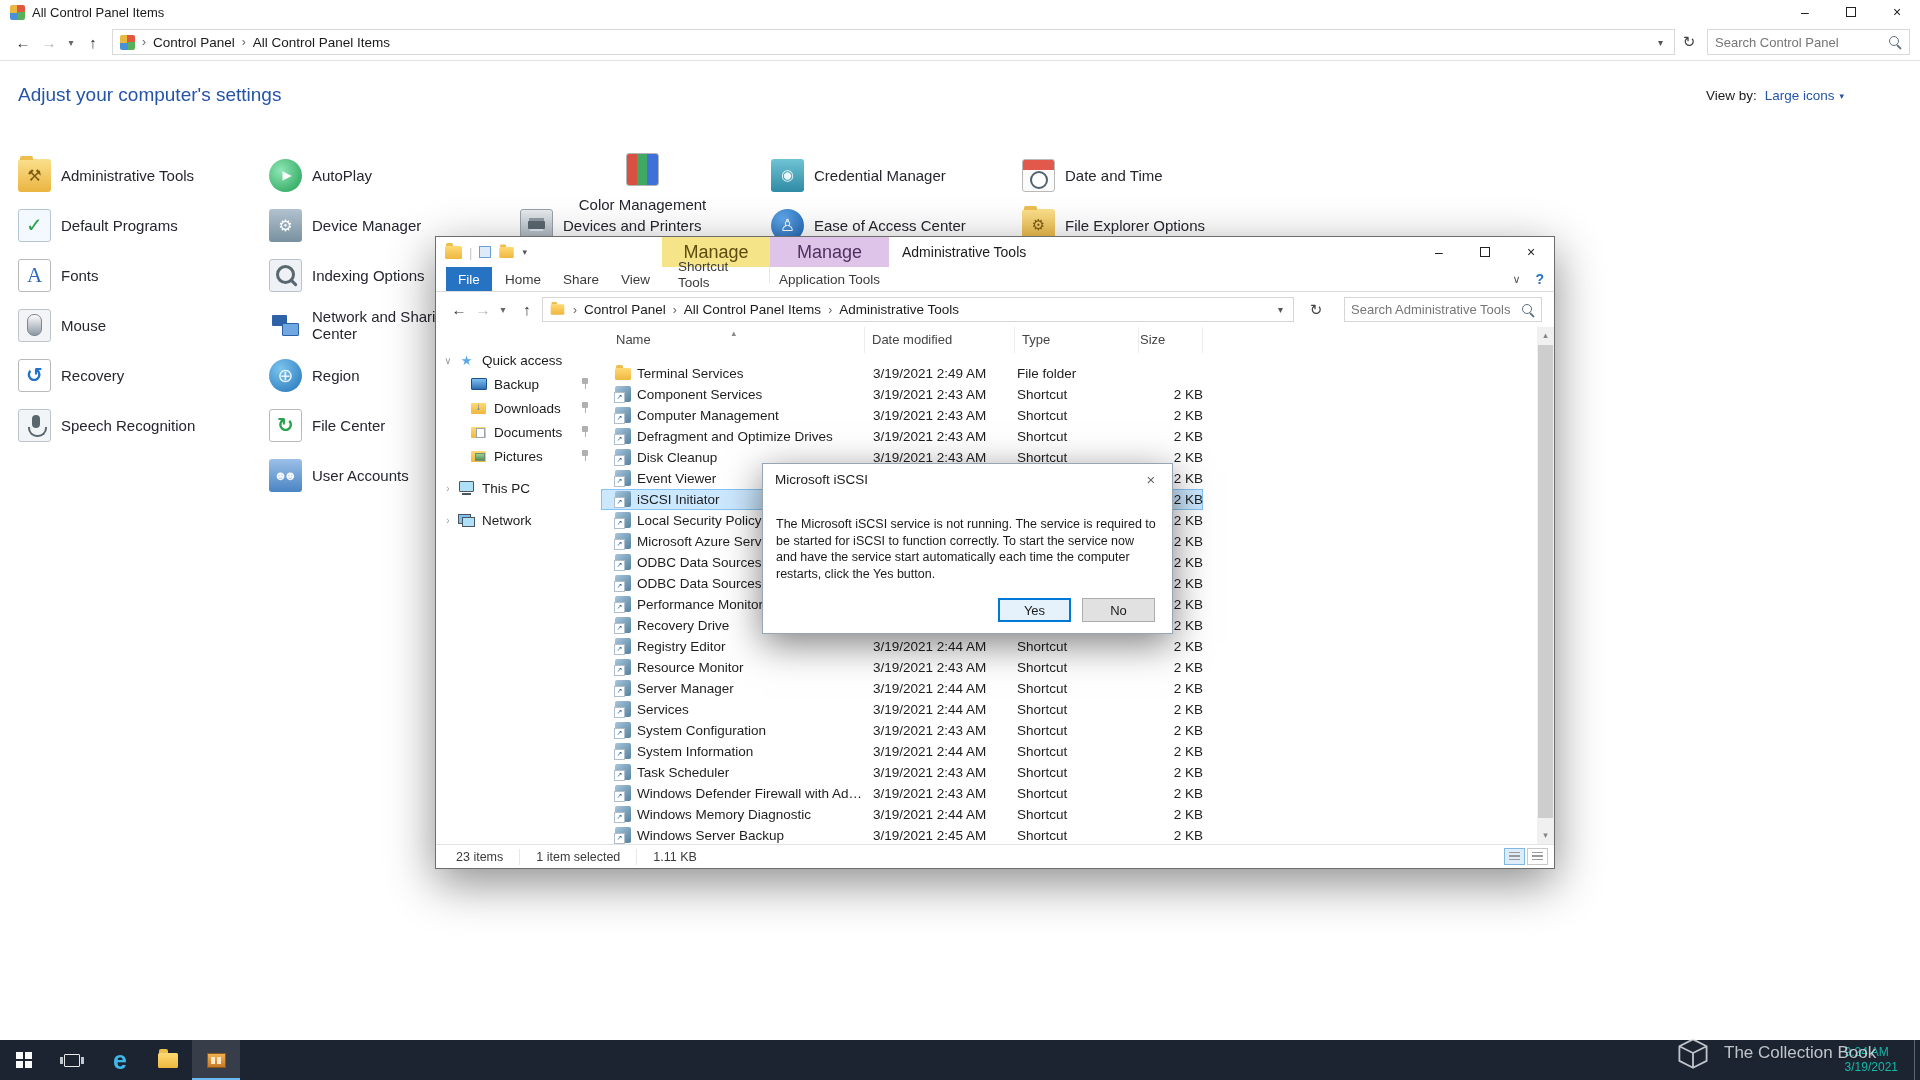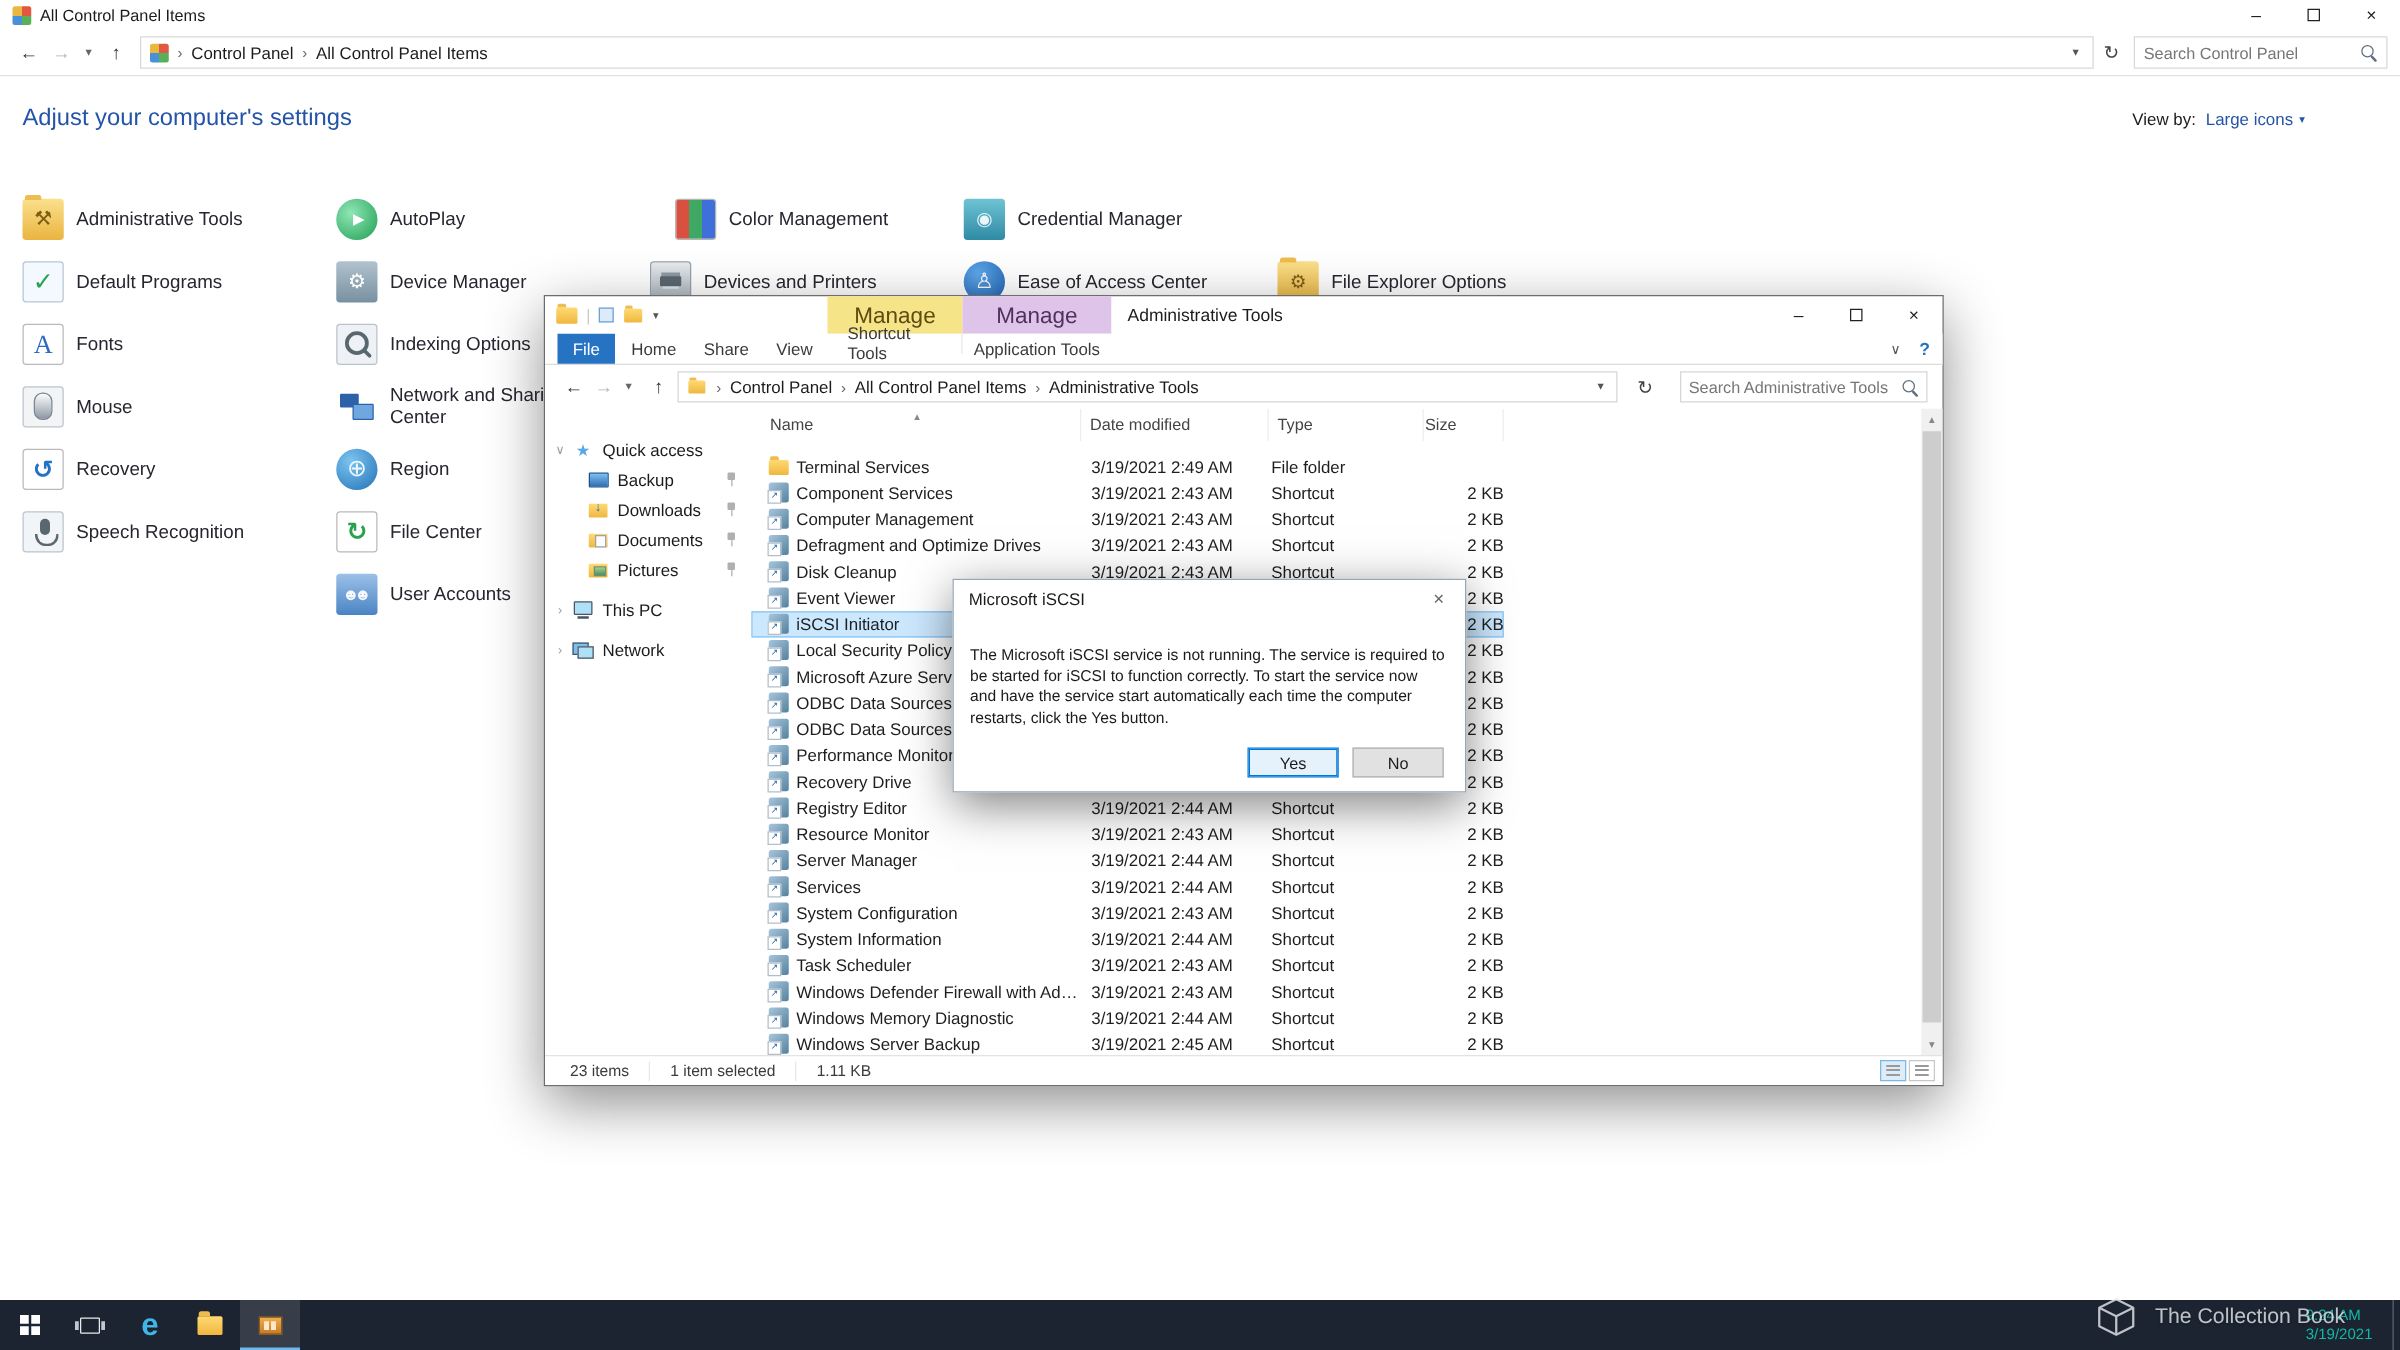--- a/index.html
+++ b/index.html
@@ -267,27 +267,31 @@
   </div>
   <div class="cp-grid">
     <div class="cp-item" style="left: 18px; top: 153px;">
         <span class="cpicon admin"></span>
         <span class="cplabel">Administrative Tools</span>
       </div>
       <div class="cp-item" style="left: 269px; top: 153px;">
         <span class="cpicon autoplay"></span>
         <span class="cplabel">AutoPlay</span>
       </div>
-      <div class="cp-item" style="left: 540px; top: 153px;">
+      <div class="cp-item" style="left: 520px; top: 153px; flex-direction: column;">
         <span class="cpicon colormgmt"></span>
         <span class="cplabel">Color Management</span>
       </div>
       <div class="cp-item" style="left: 771px; top: 153px;">
         <span class="cpicon credential"></span>
         <span class="cplabel">Credential Manager</span>
+      </div>
+      <div class="cp-item" style="left: 1022px; top: 153px;">
+        <span class="cpicon datetime"></span>
+        <span class="cplabel">Date and Time</span>
       </div>
       <div class="cp-item" style="left: 18px; top: 203px;">
         <span class="cpicon defaultprog"></span>
         <span class="cplabel">Default Programs</span>
       </div>
       <div class="cp-item" style="left: 269px; top: 203px;">
         <span class="cpicon devmgr"></span>
         <span class="cplabel">Device Manager</span>
       </div>
       <div class="cp-item" style="left: 520px; top: 203px;">

